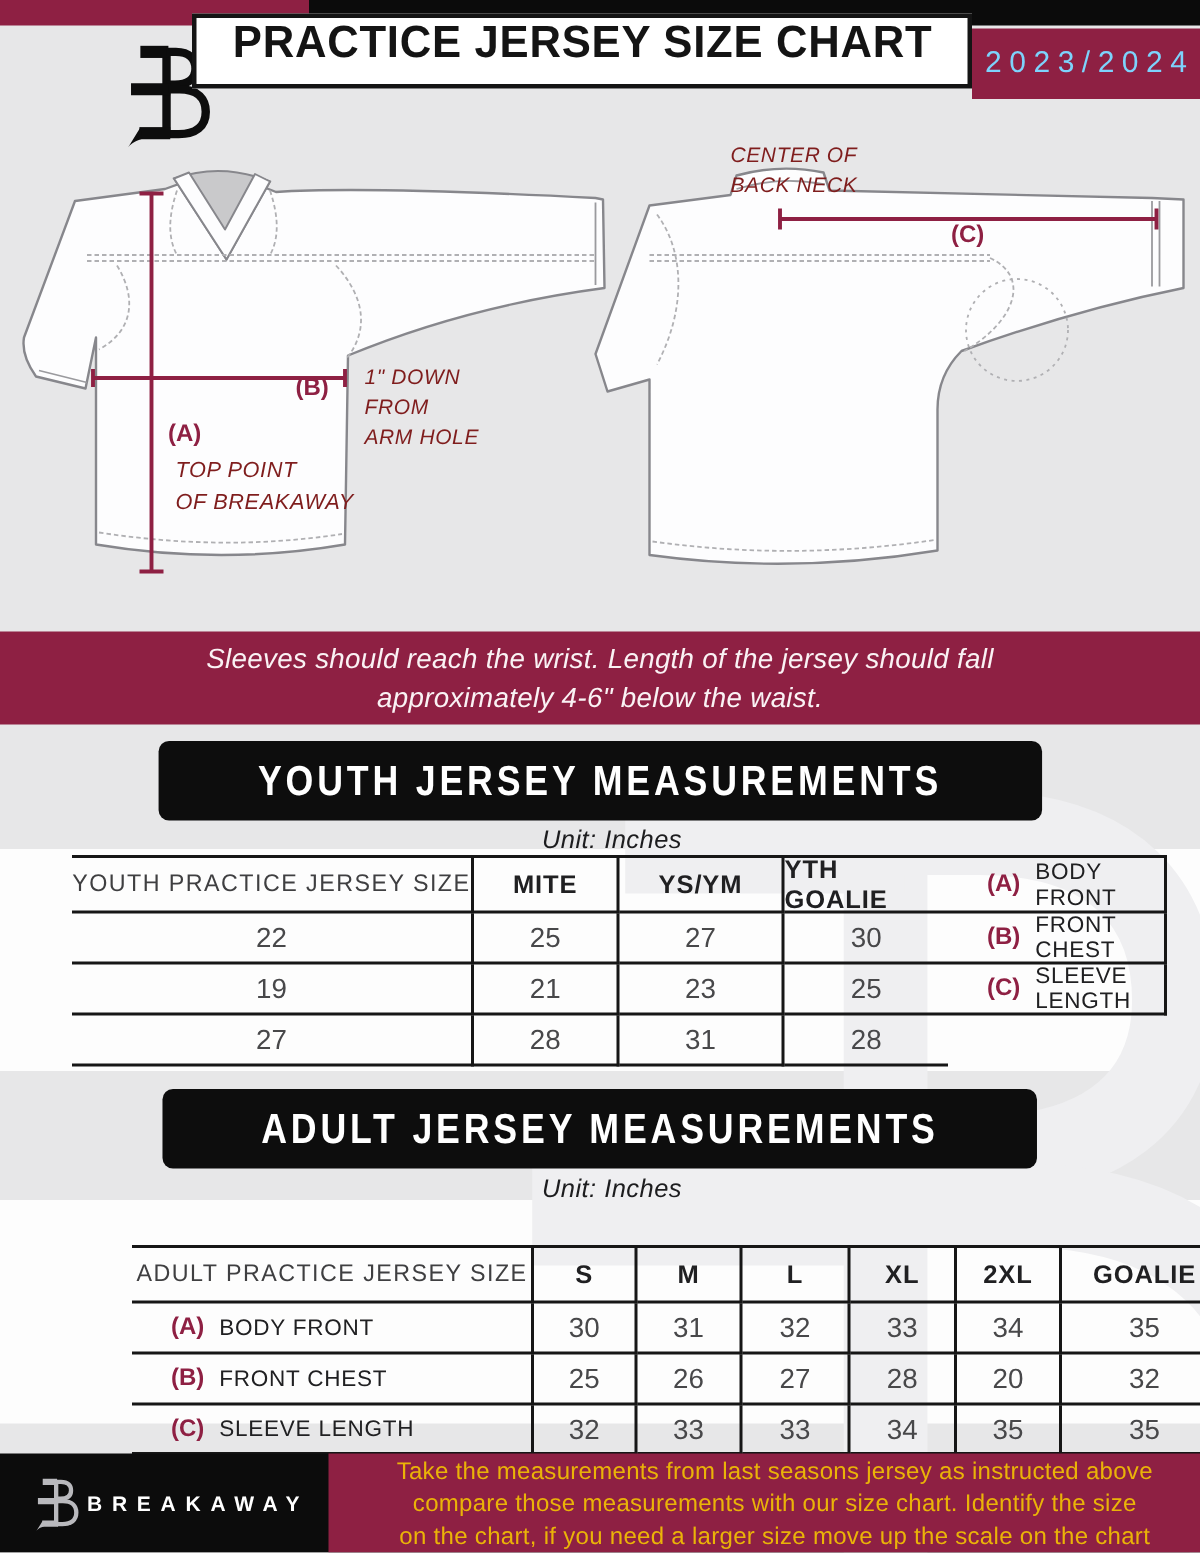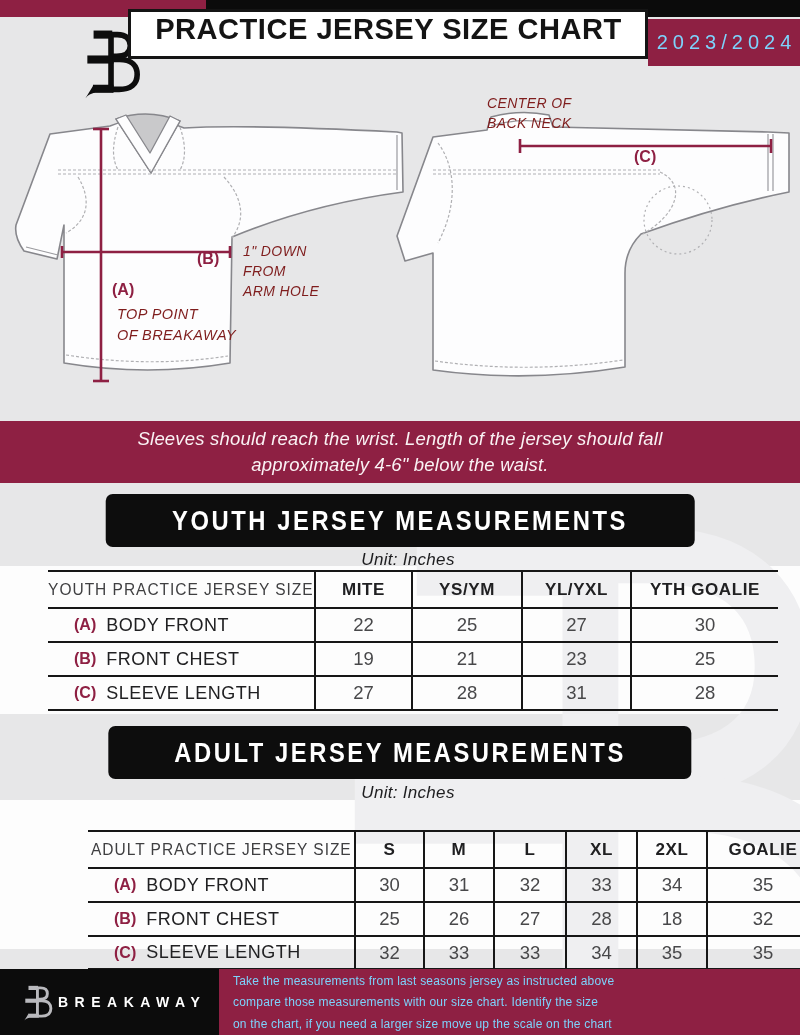--- a/index.html
+++ b/index.html
@@ -35,26 +35,26 @@
 
   
   .tbl{position:absolute;display:grid;border-top:2px solid #161616;}
   .tbl .cell{border-bottom:2px solid #161616;border-right:2px solid #161616;display:flex;align-items:center;justify-content:center;background:transparent;}
   .tbl .cell.last{border-right:none;}
   .size-head{font-size:16px;color:#3f3f41;letter-spacing:1px;transform:scaleX(.97);white-space:nowrap;}
   .col-head{font-size:17px;font-weight:bold;color:#202022;letter-spacing:.6px;}
   .val{font-size:18.5px;color:#48484a;}
   .key-cell{justify-content:flex-start !important;padding-left:26px;}
   .key{font-size:16px;font-weight:bold;color:#8e2043;margin-right:10px;}
-  .lbl{font-size:18px;color:#202022;letter-spacing:.5px;}
+  .lbl{font-size:15px;color:#202022;letter-spacing:.5px;}
 
   
   .footer-black{left:0;top:969px;width:800px;height:66px;background:#0c0c0c;}
   .footer-maroon{left:219px;top:969px;width:581px;height:66px;background:#8e2043;padding:2px 0 0 14px;display:flex;flex-direction:column;justify-content:center;}
-  .footer-maroon div{color:#7dd3fc;font-size:12px;line-height:21.5px;letter-spacing:.2px;white-space:nowrap;}
+  .footer-maroon div{color:#eab308;font-size:16px;line-height:21.5px;letter-spacing:.2px;white-space:nowrap;text-align:center;}
   .footer-brand{left:24px;top:969px;height:66px;display:flex;align-items:center;gap:2px;}
   .footer-brand .btext{color:#fff;font-size:14px;font-weight:bold;letter-spacing:6.5px;white-space:nowrap;}
   .logo-footer{width:32px;height:42px;color:#b9b9bd;}
 
   .watermark{left:330px;top:450px;width:620px;height:760px;color:#efeff1;pointer-events:none;}
   svg{display:block;}
 </style>
 </head>
 <body>
 
@@ -182,23 +182,20 @@
   <div class="abs tbl" style="left:48px;top:570px;width:730px;grid-template-columns:268px 97px 110px 109px 146px;grid-template-rows:37px 34px 34px 34px;">
     <div class="cell">
         <span class="size-head">YOUTH PRACTICE JERSEY SIZE</span>
       </div>
     <div class="cell">
         <span class="col-head">MITE</span>
       </div>
     <div class="cell">
         <span class="col-head">YS/YM</span>
       </div>
-    <div class="cell">
-        <span class="col-head">YL/YXL</span>
-      </div>
     <div class="cell last">
         <span class="col-head">YTH GOALIE</span>
       </div>
 
     <div class="cell key-cell">
         <span class="key">(A)</span>
         <span class="lbl">BODY FRONT</span>
       </div>
     <div class="cell">
         <span class="val">22</span>
@@ -309,21 +306,21 @@
     <div class="cell">
         <span class="val">26</span>
       </div>
     <div class="cell">
         <span class="val">27</span>
       </div>
     <div class="cell">
         <span class="val">28</span>
       </div>
     <div class="cell">
-        <span class="val">18</span>
+        <span class="val">20</span>
       </div>
     <div class="cell last">
         <span class="val">32</span>
       </div>
 
     <div class="cell key-cell">
         <span class="key">(C)</span>
         <span class="lbl">SLEEVE LENGTH</span>
       </div>
     <div class="cell">

